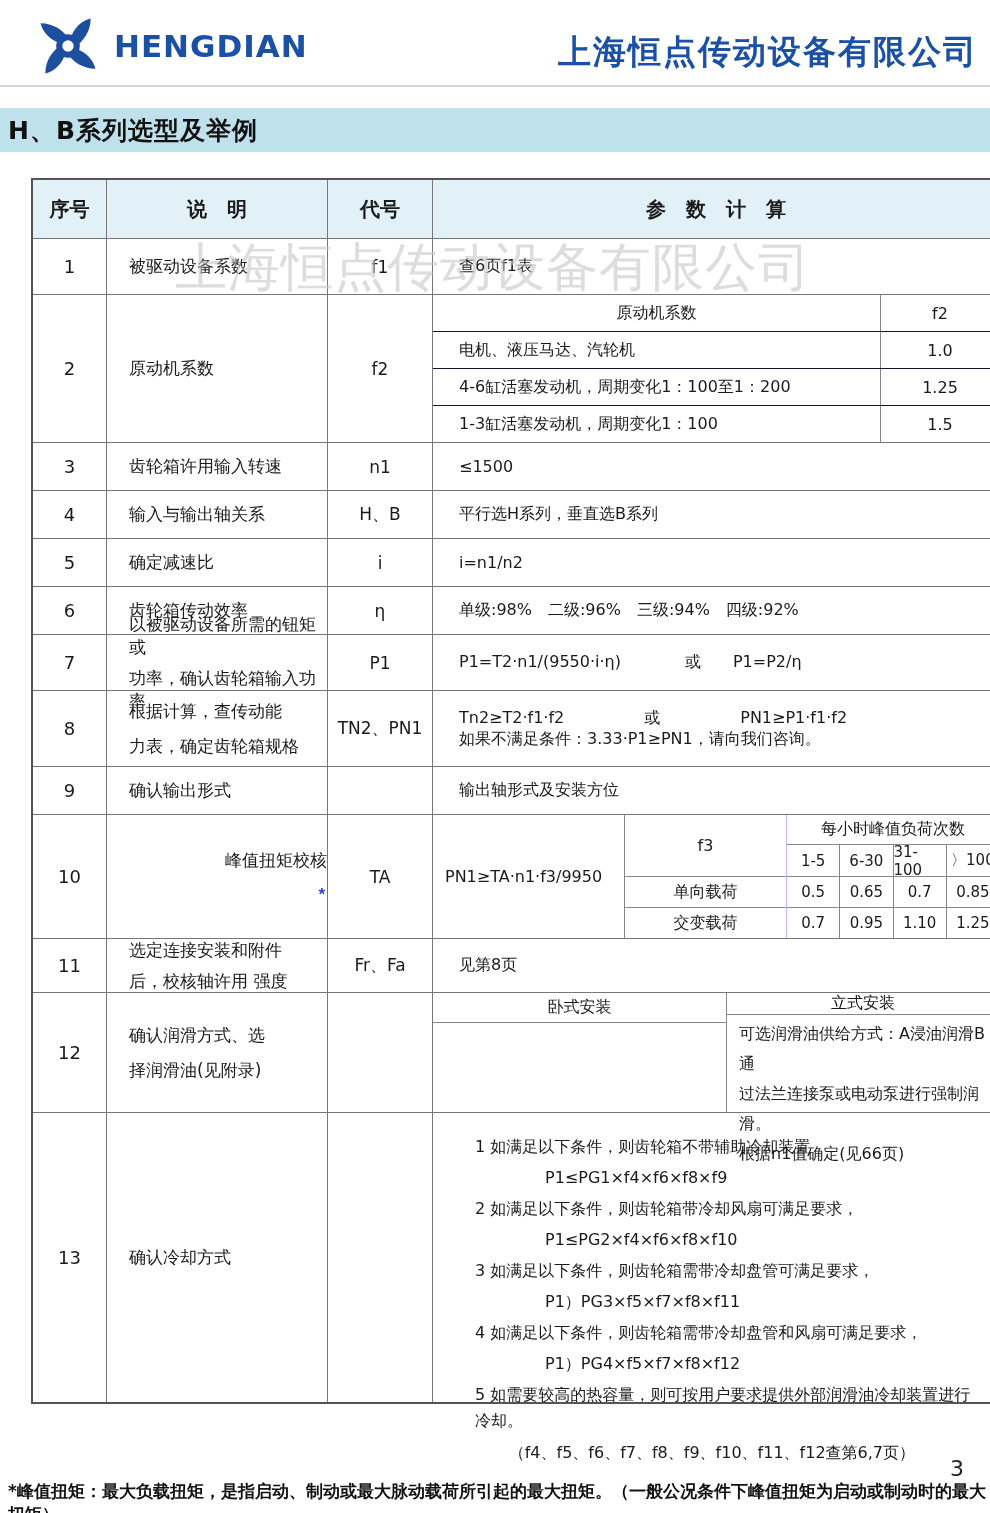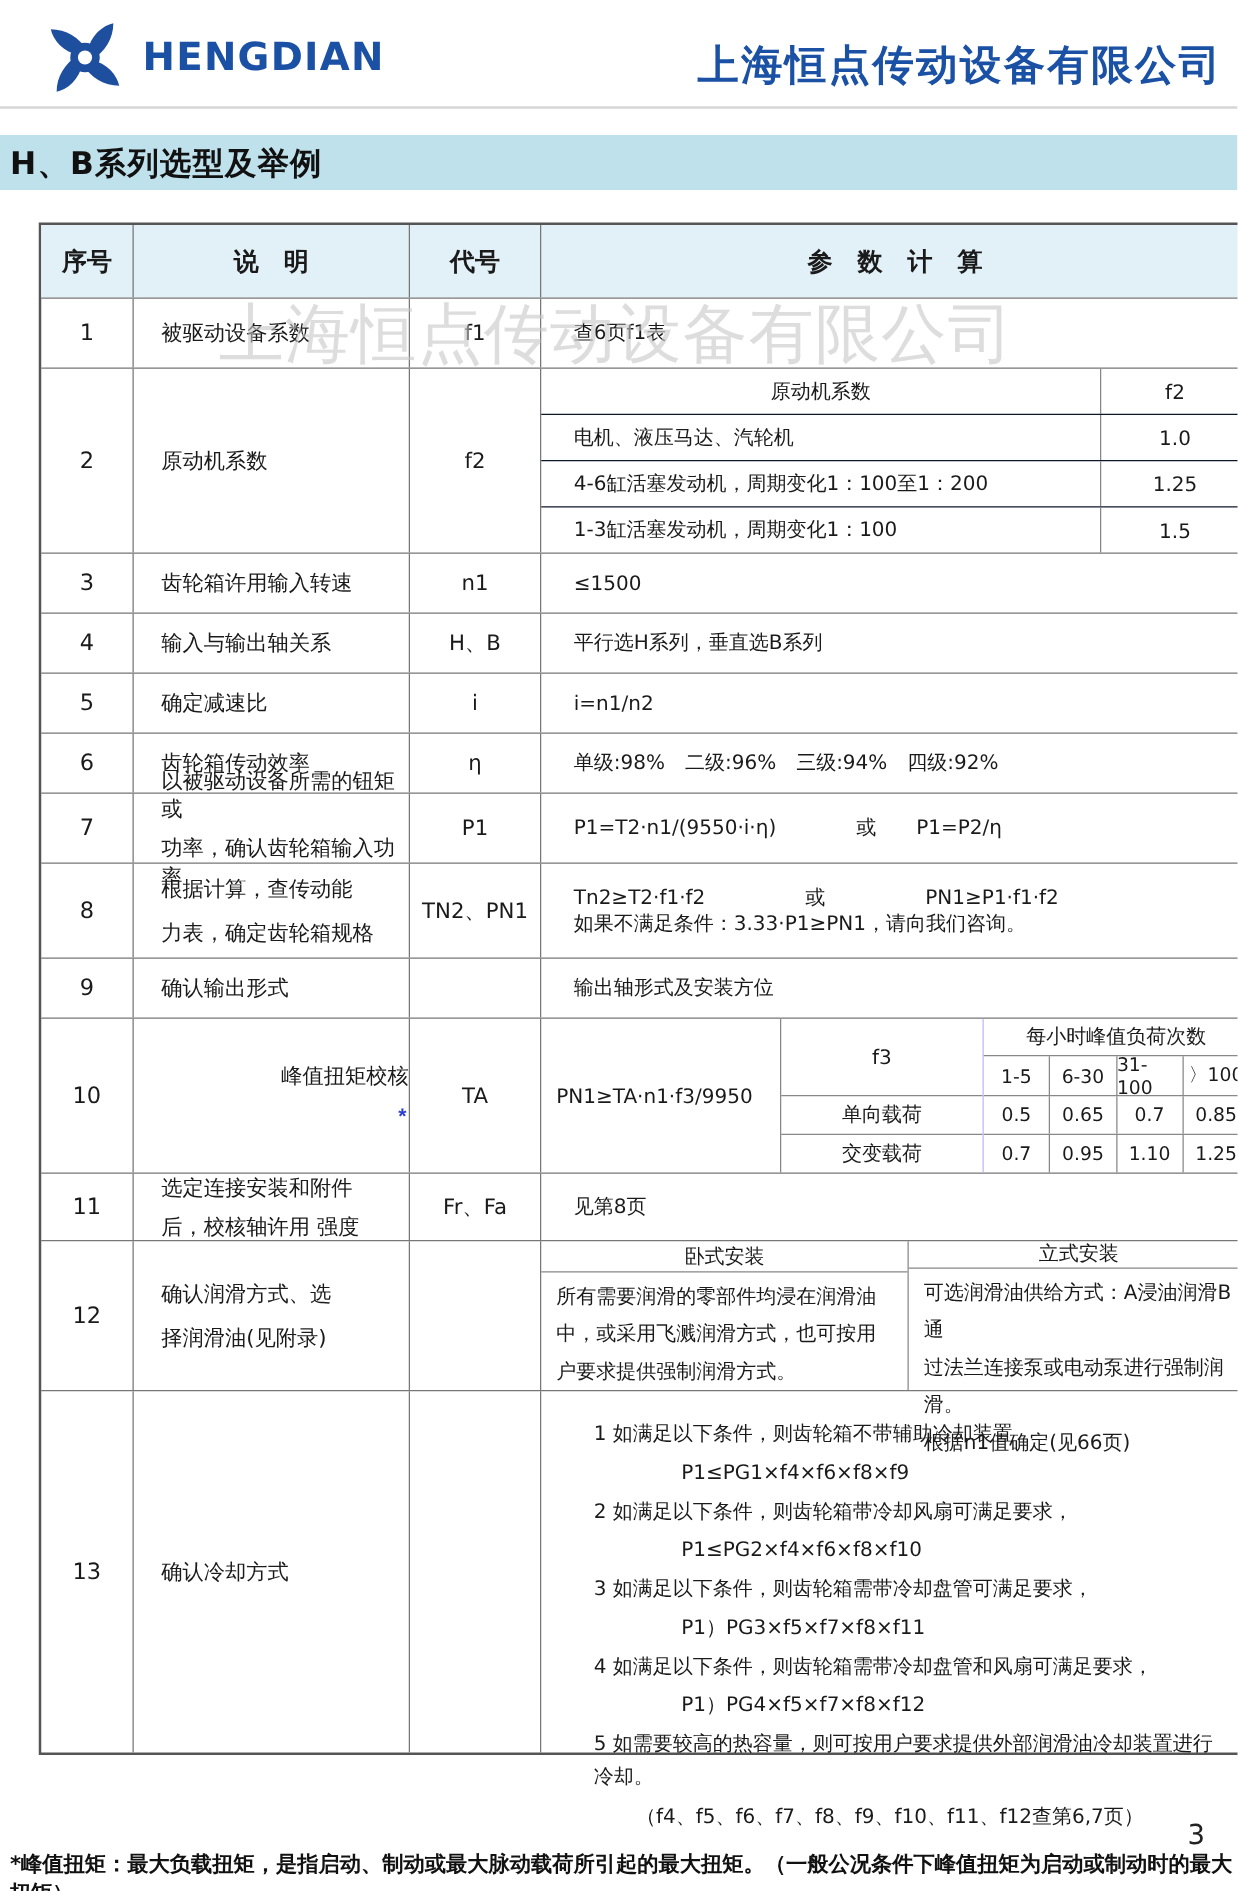--- a/index.html
+++ b/index.html
@@ -291,25 +291,20 @@
       <div class="cell c-no">12</div>
       <div class="cell c-desc" style="row-gap:12px;">
         <span>确认润滑方式、选</span>
         <span>择润滑油(见附录)</span>
       </div>
       <div class="cell c-code"></div>
       <div class="cell c-calc nopad">
         <div class="sub12">
           <div class="lub lub-left">
             <div class="lub-head">卧式安装</div>
-            <div class="lub-body">
-              <div>所有需要润滑的零部件均浸在润滑油</div>
-              <div>中，或采用飞溅润滑方式，也可按用</div>
-              <div>户要求提供强制润滑方式。</div>
-            </div>
           </div>
           <div class="lub lub-right">
             <div class="lub-head">立式安装</div>
             <div class="lub-body">
               <div>可选润滑油供给方式：A浸油润滑B通</div>
               <div>过法兰连接泵或电动泵进行强制润滑。</div>
               <div>根据n1值确定(见66页)</div>
             </div>
           </div>
         </div>

